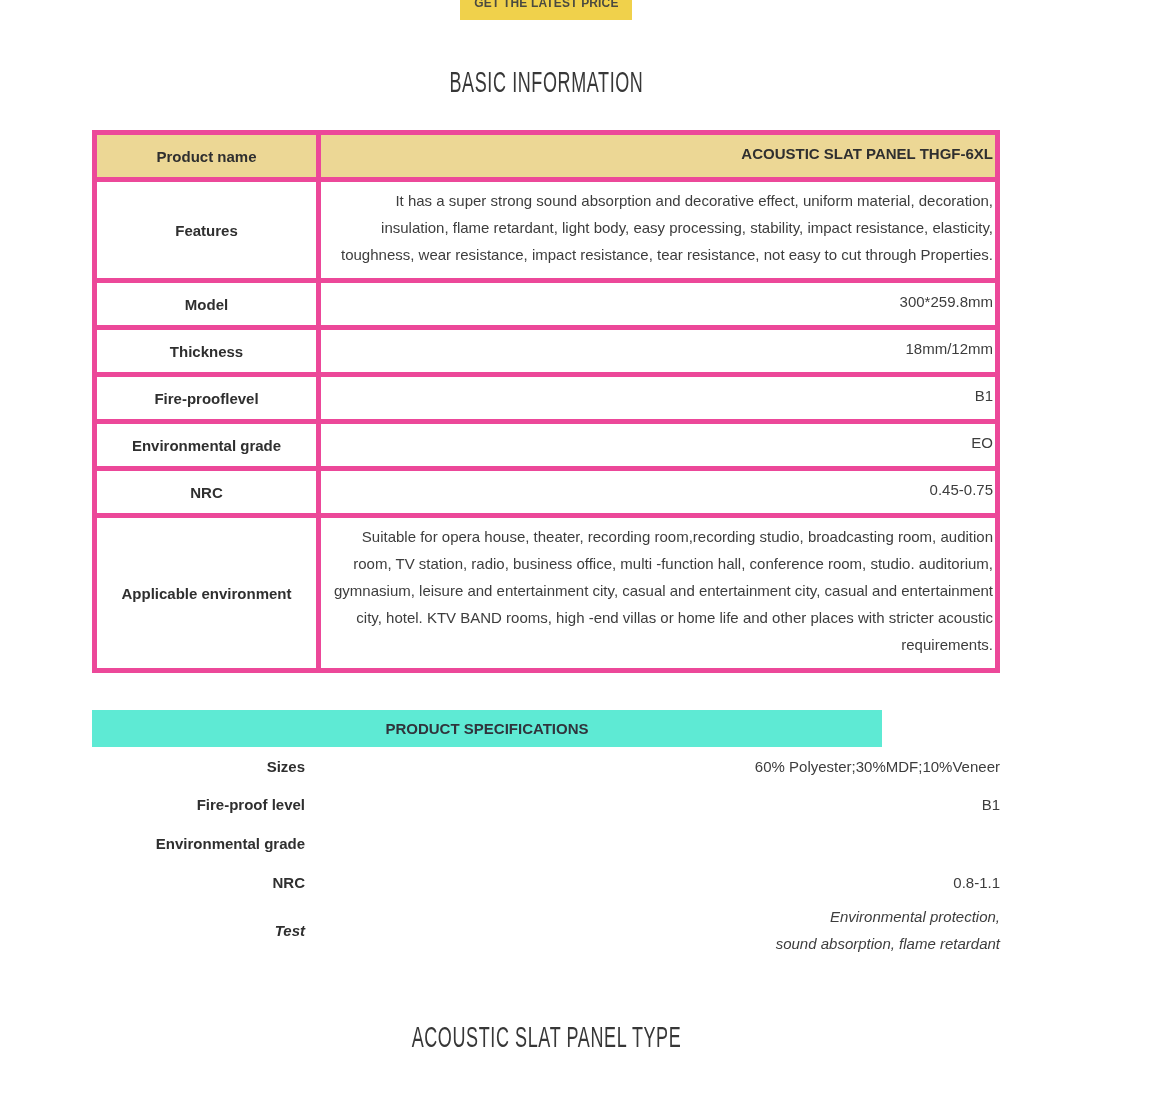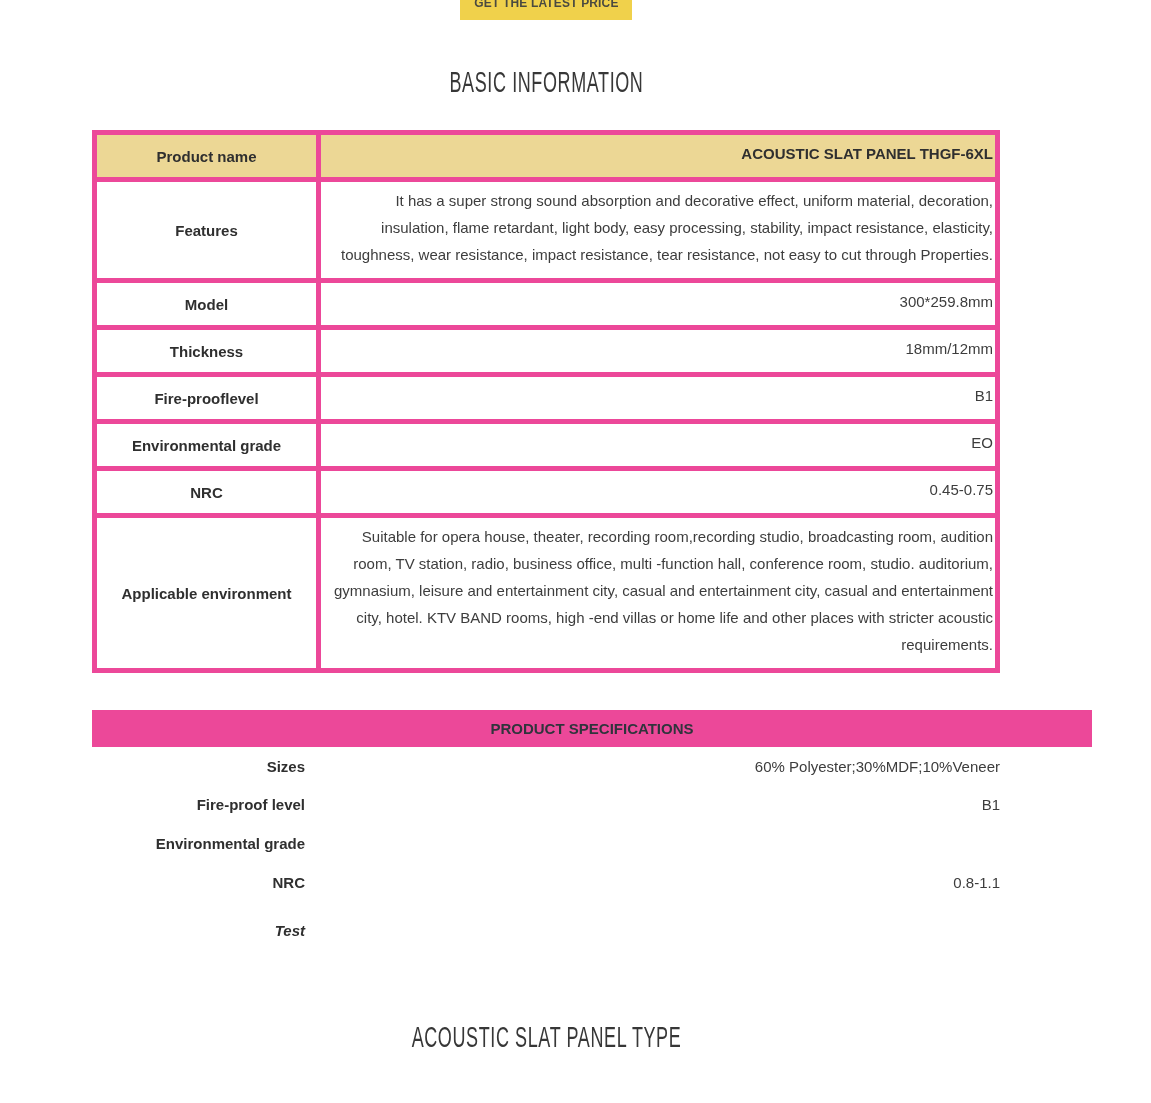--- a/index.html
+++ b/index.html
@@ -63,22 +63,22 @@
     color: #3d3d3d;
     padding: 5px 2px 10px 3px;
   }
   .info-table tr.hdr td { background: #ecd795; height: 40px; }
   .info-table tr.hdr td.value-cell { font-weight: 700; color: #2f2f2f; }
   .info-table tr.r-single td { height: 39px; }
 
   
   .spec-bar {
     margin-top: 37px;
-    width: 1000px; height: 37px;
-    background: #ec4899;
+    width: 790px; height: 37px;
+    background: #5eead4;
     display: flex; align-items: center; justify-content: center;
     font-size: 15px; font-weight: 700; color: #30343c;
   }
   .spec-list { width: 908px; }
   .spec-row {
     display: grid;
     grid-template-columns: 213px 1fr;
     column-gap: 55px;
     align-items: center;
     min-height: 38.6px;
@@ -160,20 +160,22 @@
     </div>
     <div class="spec-row">
       <div class="spec-label">Environmental grade</div>
     </div>
     <div class="spec-row">
       <div class="spec-label">NRC</div>
       <div class="spec-value">0.8-1.1</div>
     </div>
     <div class="spec-row tall">
       <div class="spec-label">Test</div>
+      <div class="spec-value prewrap">Environmental protection,
+sound absorption, flame retardant</div>
     </div>
   </div>
 
   <h2 class="section-title title-type">
     <span class="condense">ACOUSTIC SLAT PANEL TYPE</span>
   </h2>
 
 </div>
 
 </body></html>

